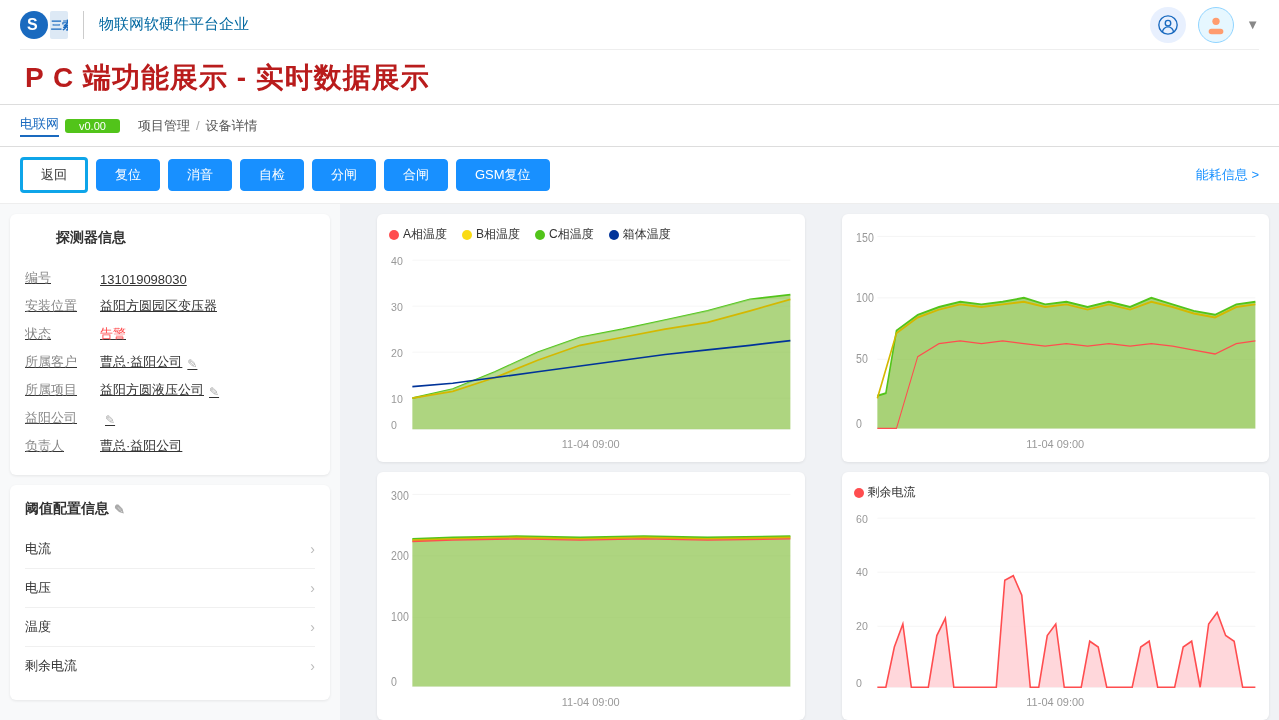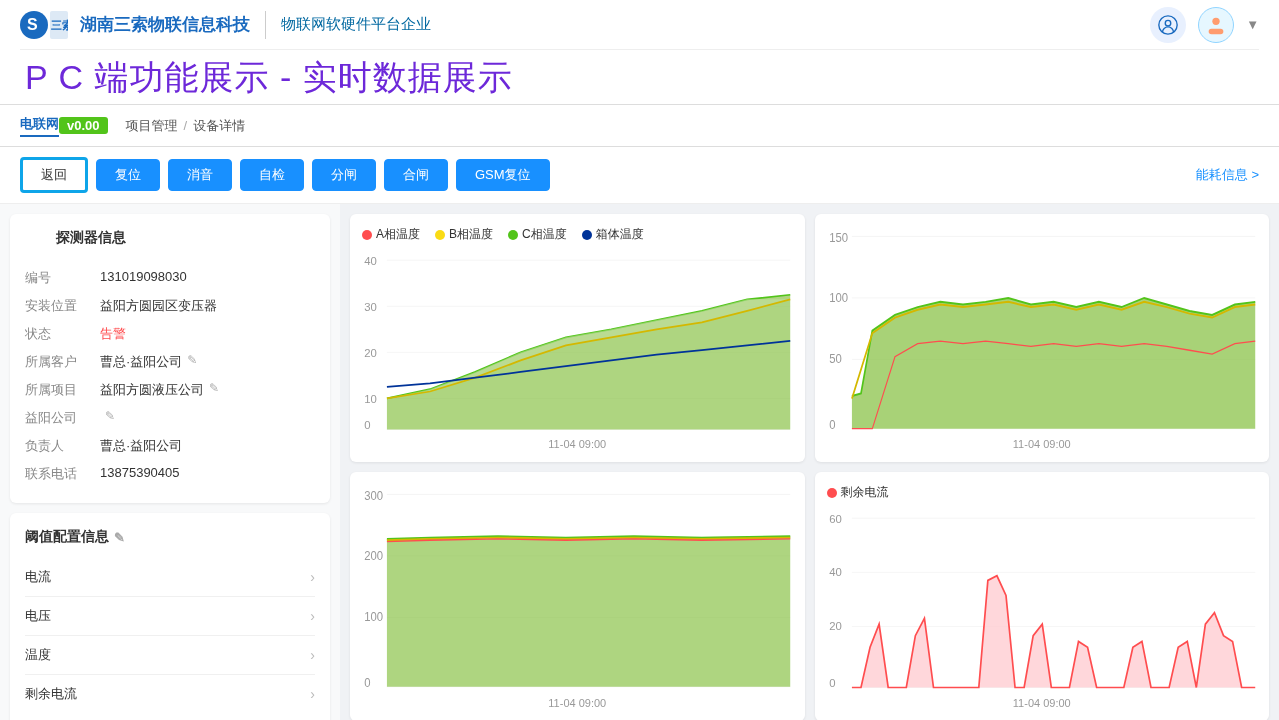--- a/index.html
+++ b/index.html
@@ -20,36 +20,36 @@
     .btn-primary { background: #1890ff; color: #fff; border-color: #1890ff; }
     
     
     .main { display: flex; height: calc(720px - 105px - 42px - 47px); background: #f0f2f5; gap: 0; }
     
     
     .left-panel { width: 340px; min-width: 340px; background: #f8f9fa; padding: 10px; display: flex; flex-direction: column; gap: 10px; overflow-y: auto; }
     
     .info-card { background: #fff; border-radius: 6px; padding: 15px; box-shadow: 0 1px 3px rgba(0,0,0,0.08); }
     .card-title { font-size: 14px; font-weight: bold; color: #333; margin-bottom: 12px; padding-bottom: 5px; margin-left: 31px; }
-    .info-row { display: flex; align-items: flex-start; padding: 5px 0; font-size: 13px; }
+    .info-row { display: flex; align-items: flex-end; padding: 5px 0; font-size: 13px; text-decoration: underline; }
     .info-label { color: #888; width: 75px; flex-shrink: 0; }
     .info-value { color: #333; }
     .info-value.alert { color: #ff4d4f; }
     .edit-icon { margin-left: 5px; color: #aaa; cursor: pointer; font-size: 12px; }
     
     .threshold-card { background: #fff; border-radius: 6px; padding: 15px; box-shadow: 0 1px 3px rgba(0,0,0,0.08); }
     .threshold-title { display: flex; align-items: center; gap: 5px; font-size: 14px; font-weight: bold; margin-bottom: 12px; }
     .threshold-item { display: flex; align-items: center; justify-content: space-between; padding: 10px 0; border-bottom: 1px solid #f0f0f0; font-size: 13px; color: #333; cursor: pointer; }
     .threshold-item:last-child { border-bottom: none; }
     .chevron { color: #bbb; font-size: 14px; }
     
     
     .charts-area { flex: 1; padding: 10px; display: grid; grid-template-columns: 1fr 1fr; grid-template-rows: 1fr 1fr; gap: 10px; }
     
-    .chart-card { background: #fff; border-radius: 6px; padding: 12px; box-shadow: 0 1px 3px rgba(0,0,0,0.08); display: flex; flex-direction: column; }
+    .chart-card { background: #fff; border-radius: 6px; padding: 12px; box-shadow: 0 1px 3px rgba(0,0,0,0.08); display: flex; flex-direction: column; margin-left: 27px; }
     .chart-legend { display: flex; gap: 15px; margin-bottom: 8px; font-size: 12px; flex-wrap: wrap; }
     .legend-item { display: flex; align-items: center; gap: 4px; }
     .legend-dot { width: 10px; height: 10px; border-radius: 50%; }
     .chart-container { flex: 1; position: relative; min-height: 120px; }
     .chart-xlabel { text-align: center; font-size: 11px; color: #999; margin-top: 3px; }
     
     .header-top-row { display: flex; align-items: center; height: 50px; }
     .page-title-row { height: 55px; display: flex; align-items: center; padding: 0 5px; }
   </style>
 </head>
@@ -58,21 +58,20 @@
 <div class="header">
   <div class="header-top-row" style="display:flex;align-items:center;padding:5px 0;border-bottom:1px solid #eee;">
     <div class="logo-area">
 
       <svg width="48" height="38" viewBox="0 0 48 38">
         <circle cx="14" cy="19" r="14" fill="#1a6abf"></circle>
         <text x="7" y="24" font-size="16" fill="#fff" font-weight="bold">S</text>
         <rect x="30" y="5" width="18" height="28" rx="2" fill="#1a6abf" opacity="0.15"></rect>
         <text x="31" y="23" font-size="11" fill="#1a6abf" font-weight="bold">三索</text>
       </svg>
-      <span style="font-size:17px;font-weight:bold;color:#1a6abf;">湖南三索物联信息科技</span>
     </div>
     <div style="width:1px;height:28px;background:#ccc;margin:0 15px;"></div>
     <span style="font-size:15px;color:#0369a1;">物联网软硬件平台企业</span>
     <div style="margin-left:auto;display:flex;align-items:center;gap:12px;">
       <div class="header-icon" style="position:relative;">
         <svg width="22" height="22" viewBox="0 0 24 24" fill="none">
             <circle cx="12" cy="12" r="10" stroke="#1a6abf" stroke-width="1.5"></circle>
             <circle cx="12" cy="10" r="3" stroke="#1a6abf" stroke-width="1.5"></circle>
             <path d="M6 20c0-3.3 2.7-6 6-6s6 2.7 6 6" stroke="#1a6abf" stroke-width="1.5"></path>
           </svg>
@@ -80,27 +79,27 @@
       <div class="header-icon" style="background:#e6f7ff;border:1px solid #91d5ff;">
         <svg width="22" height="22" viewBox="0 0 24 24" fill="none">
             <circle cx="12" cy="8" r="4" fill="#ff9c6e"></circle>
             <rect x="4" y="16" width="16" height="6" rx="3" fill="#ff9c6e"></rect>
           </svg>
       </div>
       <span style="color:#888;cursor:pointer;">▼</span>
     </div>
   </div>
   <div class="page-title-row">
-    <h1 style="font-size:34px;font-weight:normal;color:#6d28d9;letter-spacing:1px;">P C 端功能展示 - 实时数据展示</h1>
+    <h1 style="font-size:28px;font-weight:bold;color:#b91c1c;letter-spacing:1px;">P C 端功能展示 - 实时数据展示</h1>
   </div>
 </div>
 
 <div class="navbar">
-  <span style="font-size:13px;font-weight:bold;color:#1a6abf;border-bottom:2px solid #1a6abf;padding-bottom:2px;">电联网</span>
-  <span style="background:#52c41a;color:#fff;font-size:13px;padding:1px 8px;border-radius:3px;margin-right:18px;font-weight:bold;">v0.00</span>
+  <span style="font-size:13px;font-weight:normal;color:#1a6abf;border-bottom:2px solid #1a6abf;padding-bottom:2px;margin-right:6px;">电联网</span>
+  <span style="background:#52c41a;color:#fff;font-size:11px;padding:1px 14px;border-radius:3px;margin-right:18px;">v0.00</span>
   <span style="color:#555;font-size:13px;cursor:pointer;">项目管理</span>
   <span style="color:#aaa;margin:0 6px;">/</span>
   <span style="color:#555;font-size:13px;cursor:pointer;">设备详情</span>
 </div>
 
 <div class="toolbar">
   <button class="btn btn-outline">返回</button>
   <button class="btn btn-primary">复位</button>
   <button class="btn btn-primary">消音</button>
   <button class="btn btn-primary">自检</button>
@@ -141,24 +140,20 @@
       </div>
       <div class="info-row">
         <span class="info-label">益阳公司</span>
         <span class="info-value"></span>
         <span class="edit-icon">✎</span>
       </div>
       <div class="info-row">
         <span class="info-label">负责人</span>
         <span class="info-value">曹总·益阳公司</span>
       </div>
-      <div class="info-row">
-        <span class="info-label">联系电话</span>
-        <span class="info-value">13875390405</span>
-      </div>
     </div>
 
     <div class="threshold-card">
       <div class="threshold-title">
         <span>阈值配置信息</span>
         <span style="cursor:pointer;color:#aaa;font-size:13px;">✎</span>
       </div>
       <div class="threshold-item">
         <span>电流</span>
         <span class="chevron">›</span>

